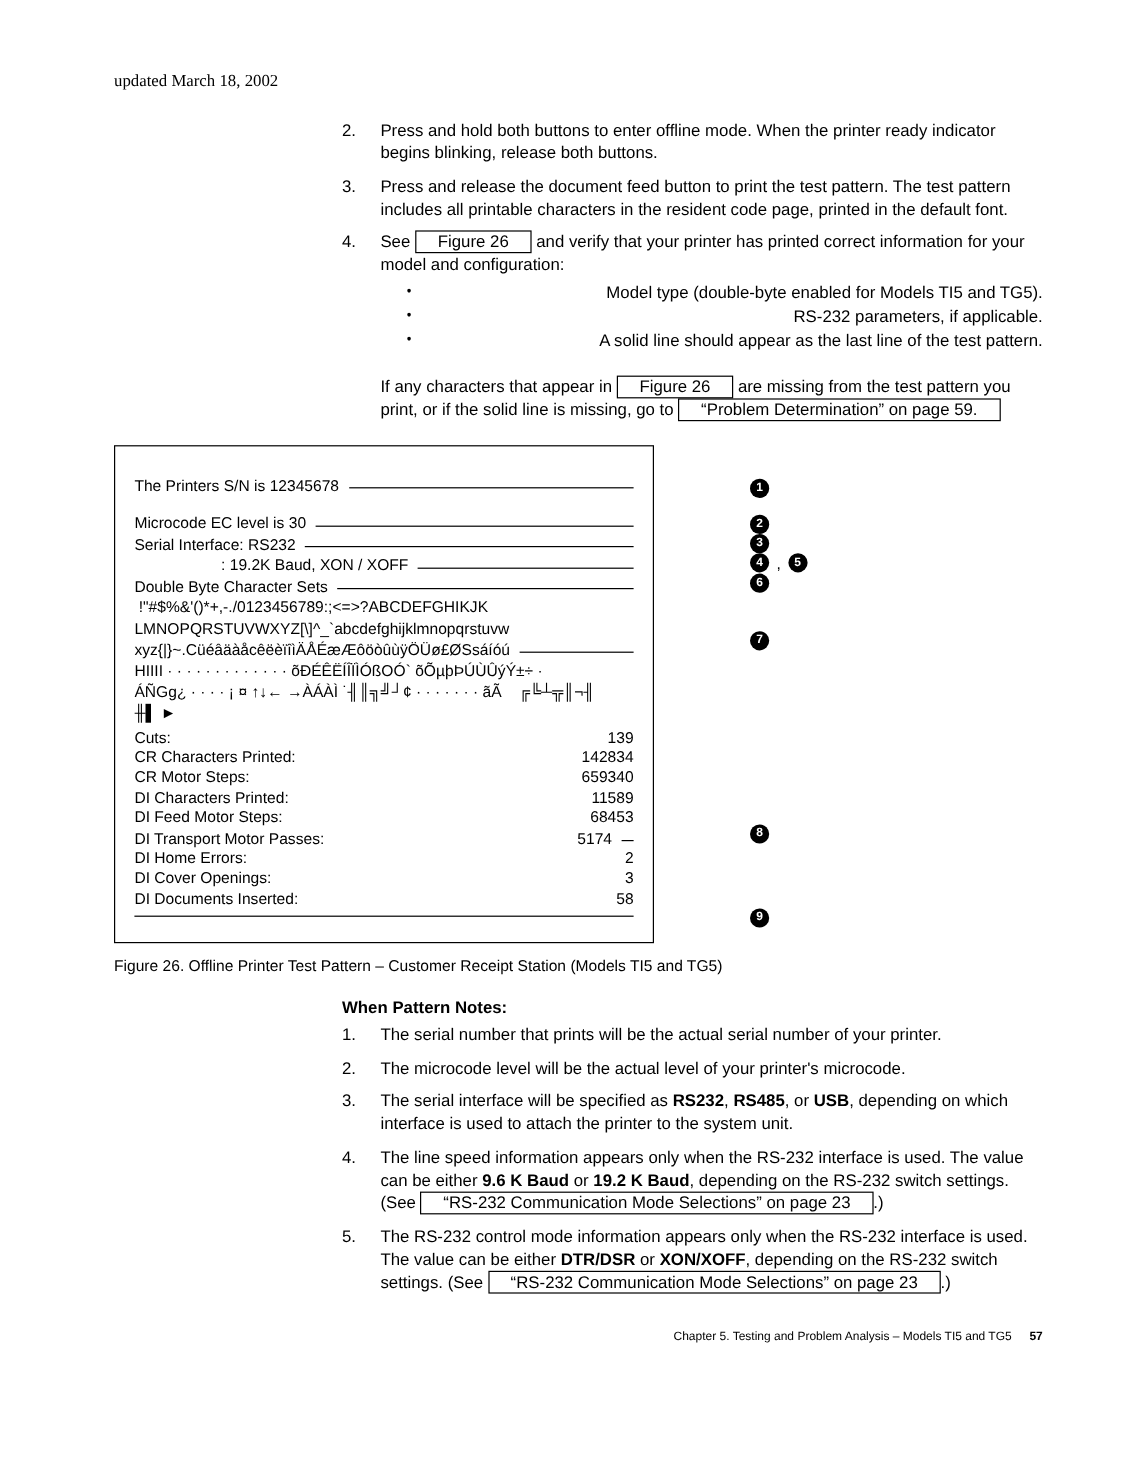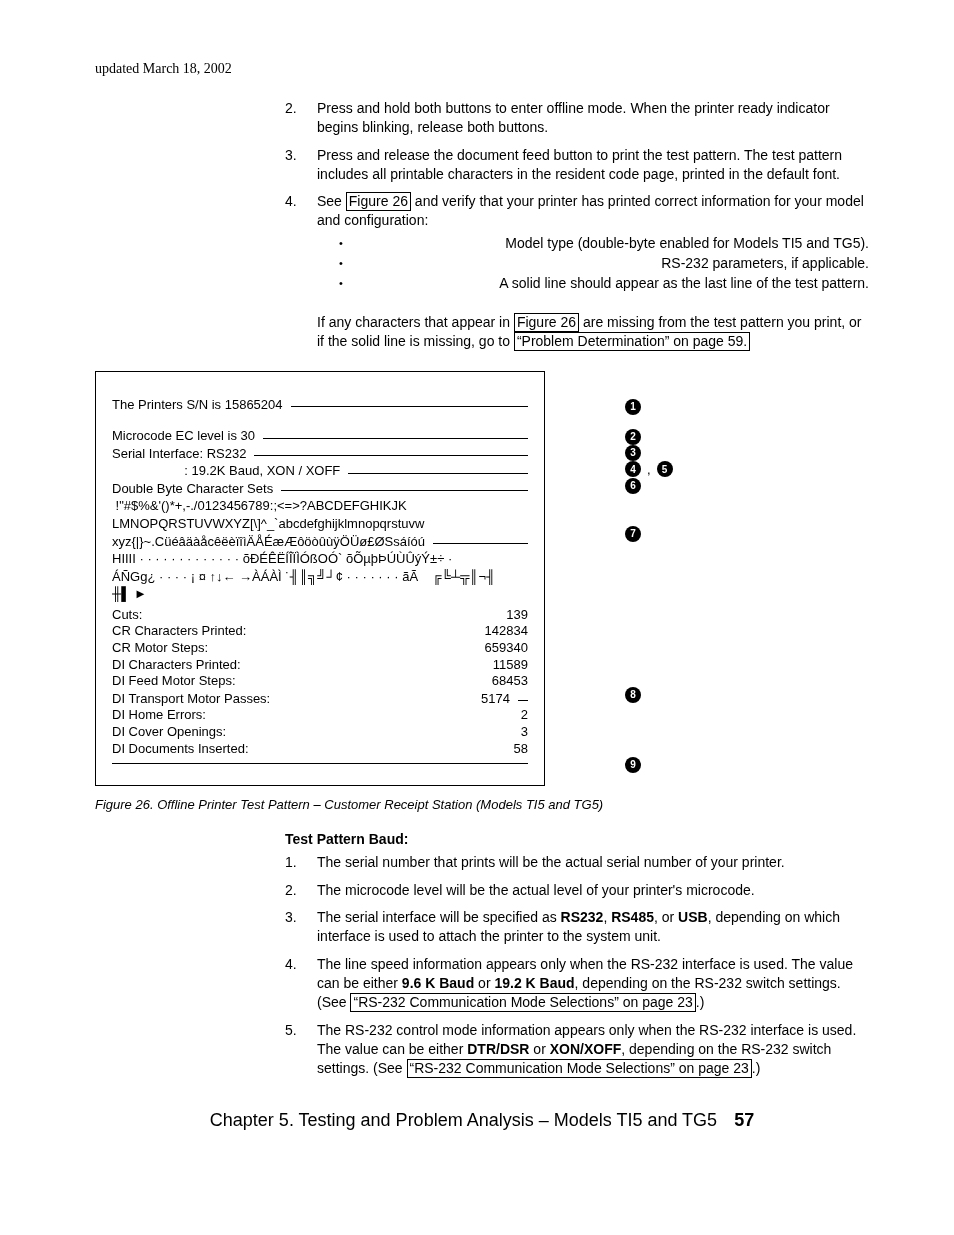--- a/index.html
+++ b/index.html
@@ -49,21 +49,21 @@
     position: absolute;
     left: 0;
     font-size: 11px;
     top: 2px;
   }
   .follow {
     margin: 8px 0 18px 0;
   }
   .xref {
     border: 1px solid #000;
-    padding: 0 2px;
+    padding: 0 18px;
     display: inline-block;
     line-height: 1.2;
   }
   .figure-box-wrap {
     display: flex;
     align-items: flex-start;
     margin: 20px 0 10px 0;
     position: relative;
   }
   .figure-box {
@@ -111,33 +111,32 @@
     height: 16px;
     border-radius: 50%;
     background: #000;
     color: #fff;
     font-size: 10px;
     font-weight: bold;
     align-items: center;
     justify-content: center;
   }
   .fig-caption {
-    font-style: italic;
     font-size: 13px;
     margin: 10px 0 16px 0;
   }
   .notes-heading {
     font-weight: bold;
     margin-left: 190px;
     margin-bottom: 4px;
   }
   .footer {
     margin-top: 30px;
-    text-align: center;
-    font-size: 18px;
+    text-align: right;
+    font-size: 10px;
   }
   .footer .pageno {
     font-weight: bold;
     margin-left: 12px;
   }
   .hr {
     border-bottom: 1px solid #000;
     margin: 6px 0 3px 0;
   }
   .stats {
@@ -175,21 +174,21 @@
     <div class="follow">
       <span>If any characters that appear in </span><span class="xref">Figure 26</span><span> are missing from the test pattern you print, or if the solid line is missing, go to </span><span class="xref">“Problem Determination” on page 59.</span>
     </div>
   </li>
 
 </ol>
 
 <div class="figure-box-wrap">
   <div class="figure-box">
     <div class="leader-row">
-        <span>The Printers S/N is 15865204</span>
+        <span>The Printers S/N is 12345678</span>
         <span class="leaders"></span>
       </div>
     <div style="height:14px"></div>
     <div class="leader-row">
         <span>Microcode EC level is 30</span>
         <span class="leaders"></span>
       </div>
     <div class="leader-row">
         <span>Serial Interface: RS232</span>
         <span class="leaders"></span>
@@ -255,21 +254,21 @@
         <span class="circ">8</span>
       </div>
     <div class="callout" style="margin-top:54px">
         <span class="circ">9</span>
       </div>
   </div>
 </div>
 
 <div class="fig-caption">Figure 26. Offline Printer Test Pattern – Customer Receipt Station (Models TI5 and TG5)</div>
 
-<div class="notes-heading">Test Pattern Baud:</div>
+<div class="notes-heading">When Pattern Notes:</div>
 
 <ol class="main">
   <li>
     <span class="num">1.</span>
     <span>The serial number that prints will be the actual serial number of your printer.</span>
   </li>
   <li>
     <span class="num">2.</span>
     <span>The microcode level will be the actual level of your printer's microcode.</span>
   </li>

